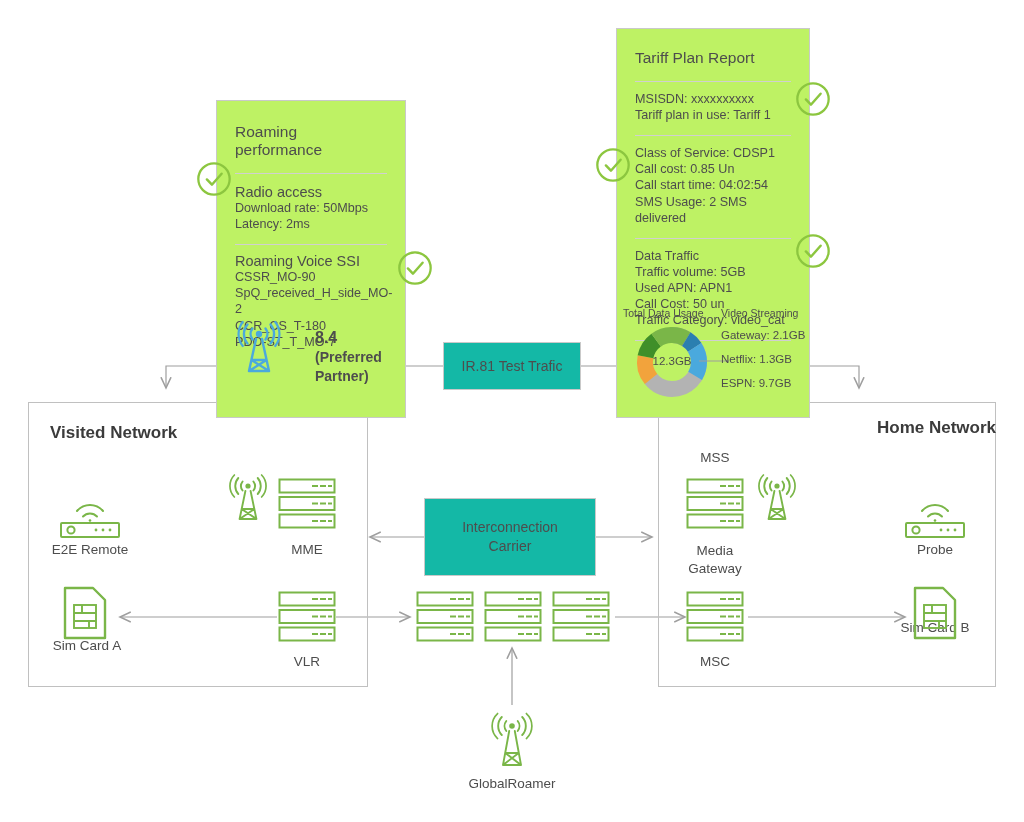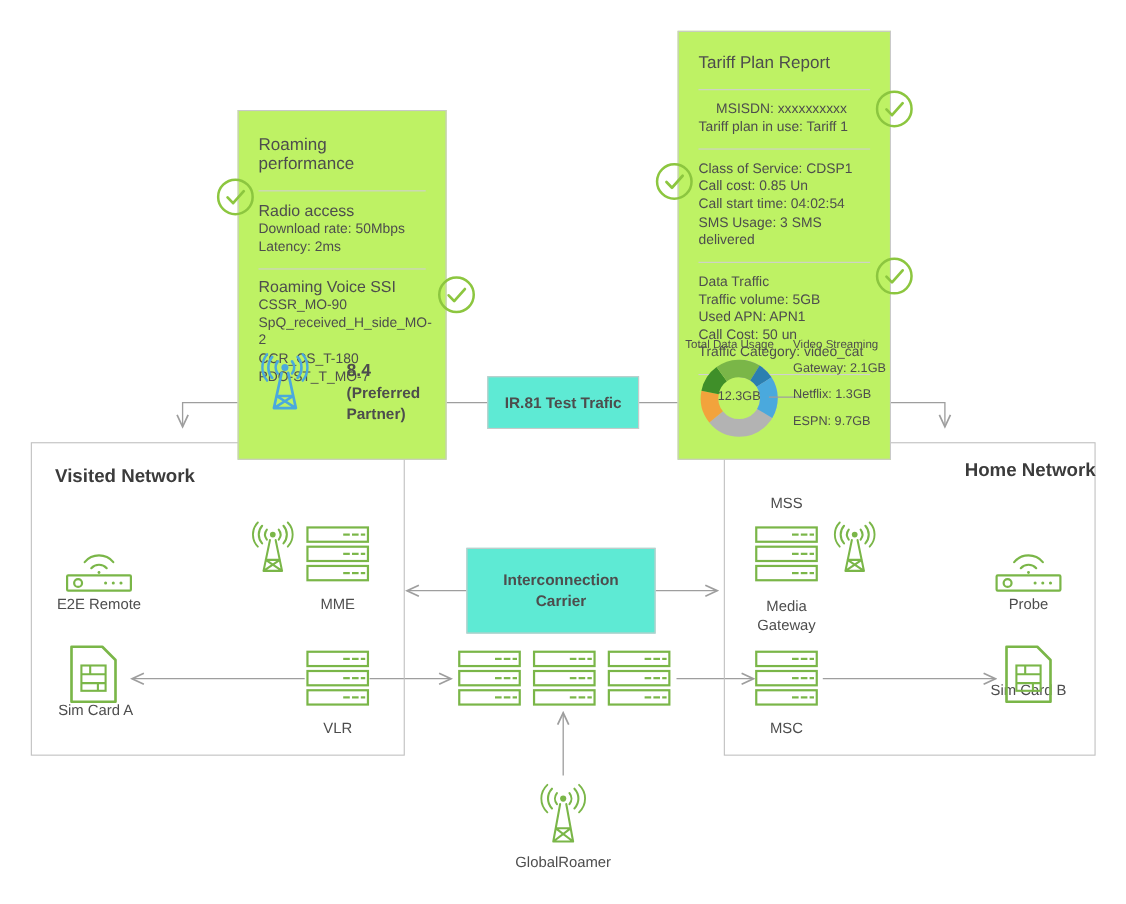--- a/index.html
+++ b/index.html
@@ -6,21 +6,21 @@
   body{
     width:1024px;height:822px;background:#ffffff;
     font-family:"Liberation Sans", sans-serif;
     color:#4d4d4d;
     overflow:hidden;
   }
   #stage{position:relative;width:1024px;height:822px;}
 
   
   .abs{position:absolute;}
-  .box{position:absolute;border:1px solid #c9c9c9;background:#5eead4;box-sizing:border-box;font-weight:bold;}
+  .box{position:absolute;border:1px solid #c9c9c9;background:#14b8a6;box-sizing:border-box;}
   .card{position:absolute;border:1px solid #c9c9c9;background:#bef264;box-sizing:border-box;z-index:5;}
   .rule{height:1px;background:#d0d0d0;margin:8px 0;}
   .lbl{position:absolute;font-size:13.5px;color:#4d4d4d;text-align:center;white-space:nowrap;}
   .netbox{position:absolute;border:1px solid #c0c0c0;background:transparent;box-sizing:border-box;z-index:1;}
   .nettitle{position:absolute;font-size:17px;font-weight:bold;color:#3b3b3b;z-index:3;}
 
   
   .card-title{font-size:15.5px;color:#4d4d4d;}
   .sec-h{font-size:14.5px;color:#4d4d4d;}
   .sec-l{font-size:12.6px;color:#4d4d4d;line-height:1.28;}
@@ -121,29 +121,29 @@
       <circle cx="20" cy="20" r="16.5" fill="none" stroke="#8cc63f" stroke-width="2.4"></circle>
       <path d="M12.5,20.5 L17.8,26 L28,14.5" fill="none" stroke="#8cc63f" stroke-width="2.6" stroke-linecap="round" stroke-linejoin="round"></path>
     </svg>
   </div>
 
   <div class="card" style="left:616px;top:28px;width:194px;height:390px;">
     <div style="padding:20px 18px 0 18px;">
       <div class="card-title">Tariff Plan Report</div>
       <div class="rule" style="margin-top:14px;"></div>
 
-      <div class="sec-l" style="margin-top:9px;margin-left:16px;">MSISDN: xxxxxxxxxx</div>
+      <div class="sec-l" style="margin-top:9px;">MSISDN: xxxxxxxxxx</div>
       <div class="sec-l">Tariff plan in use: Tariff 1</div>
 
       <div class="rule" style="margin-top:12px;"></div>
 
       <div class="sec-l" style="margin-top:9px;">Class of Service: CDSP1</div>
       <div class="sec-l">Call cost: 0.85 Un</div>
       <div class="sec-l">Call start time: 04:02:54</div>
-      <div class="sec-l">SMS Usage: 3 SMS delivered</div>
+      <div class="sec-l">SMS Usage: 2 SMS delivered</div>
 
       <div class="rule" style="margin-top:12px;"></div>
 
       <div class="sec-l" style="margin-top:9px;">Data Traffic</div>
       <div class="sec-l">Traffic volume: 5GB</div>
       <div class="sec-l">Used APN: APN1</div>
       <div class="sec-l">Call Cost: 50 un</div>
       <div class="sec-l">Traffic Category: video_cat</div>
 
       <div class="rule" style="margin-top:12px;"></div>

